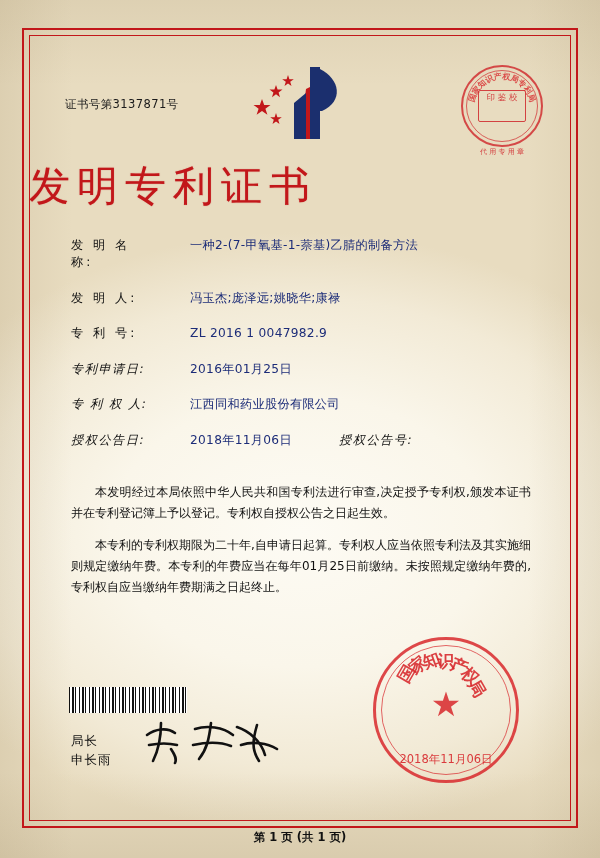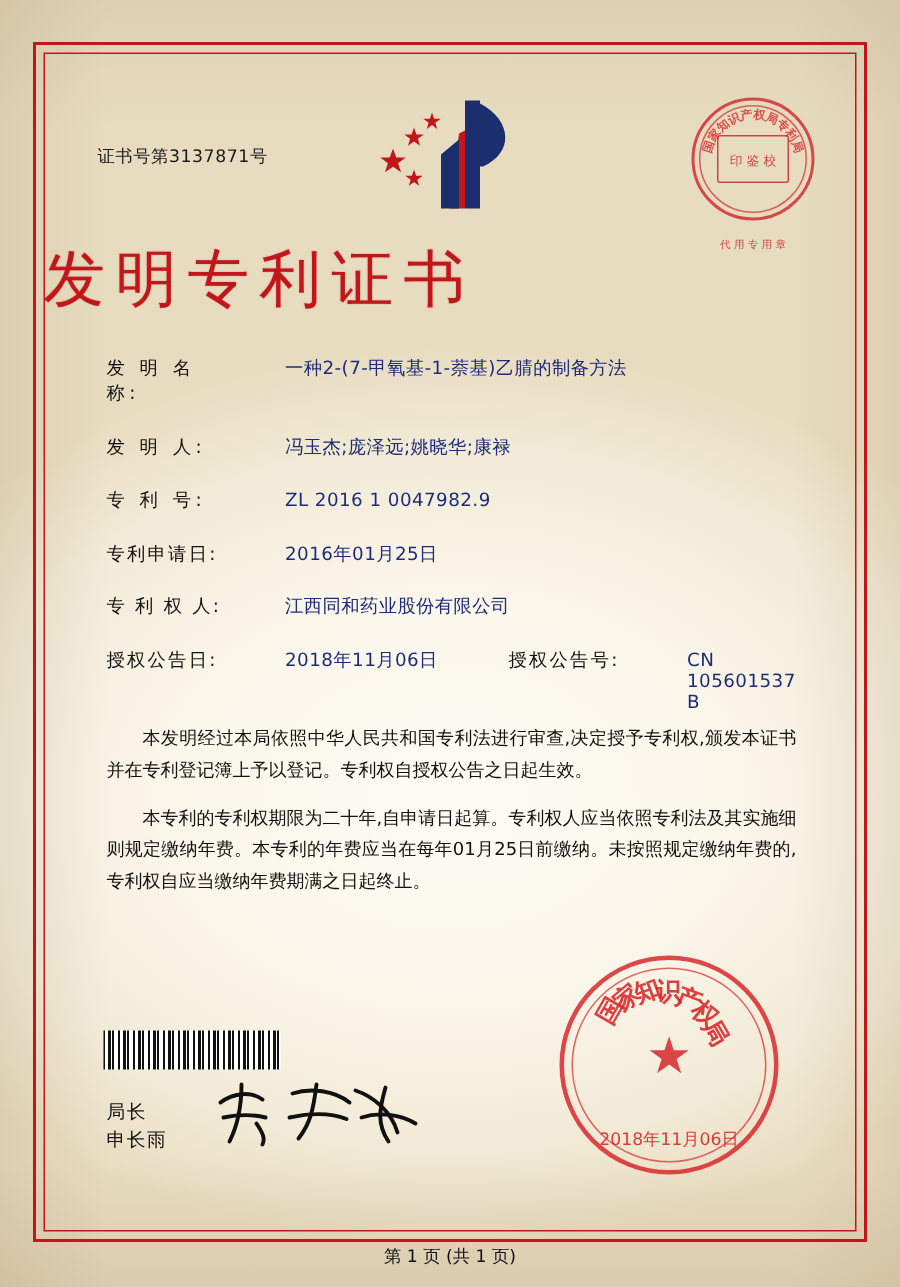--- a/index.html
+++ b/index.html
@@ -95,21 +95,21 @@
     top: 25px;
     width: 48px;
     height: 32px;
     border: 1px solid #d0282c;
     border-radius: 2px;
     opacity: 0.85;
     color: #d0282c;
     font-size: 8.5px;
     line-height: 11px;
     text-align: center;
-    padding-top: 12px;
+    padding-top: 1px;
     box-sizing: border-box;
     font-family: "DejaVu Sans", sans-serif;
   }
   .top-seal .arc-text {
     position: absolute;
     inset: 0;
     color: #d0282c;
     font-size: 7.5px;
     font-family: "DejaVu Sans", sans-serif;
     opacity: 0.9;
@@ -157,21 +157,21 @@
     display: flex;
     align-items: baseline;
     margin-bottom: 18.5px;
   }
   .row .label {
     width: 86px;
     flex: 0 0 86px;
     letter-spacing: 3px;
     color: #111;
   }
-  .row .label.tight { letter-spacing: 1.5px; }
+  .row .label.tight { letter-spacing: 1.5px; font-style: italic; }
   .row .value {
     flex: 1;
     color: #111;
     letter-spacing: 0.3px;
   }
   .row .value.blue { color: #1c2c78; margin-left: 33px; }
   .row-split { display: flex; }
   .row-split .half { display: flex; align-items: baseline; }
   .row-split .half.first { width: 268px; flex: 0 0 268px; }
 
@@ -287,20 +287,21 @@
   
   .footer {
     position: absolute;
     left: 0;
     right: 0;
     bottom: -24px;
     text-align: center;
     font-size: 11.5px;
     color: #111;
     font-family: "DejaVu Sans", sans-serif;
+    font-weight: bold;
   }
 </style>
 </head>
 <body>
 
 <div class="page">
   <div class="vignette"></div>
   <div class="border-outer"></div>
   <div class="border-inner"></div>
 
@@ -369,21 +370,20 @@
         <div class="label tight">专 利 权 人:</div>
         <div class="value blue">江西同和药业股份有限公司</div>
       </div>
       <div class="row row-split">
         <div class="half first">
           <div class="label tight">授权公告日:</div>
           <div class="value blue">2018年11月06日</div>
         </div>
         <div class="half">
           <div class="label tight">授权公告号:</div>
-          <div class="value blue">CN 105601537 B</div>
         </div>
       </div>
     </div>
 
     <div class="body-text">
       <p>本发明经过本局依照中华人民共和国专利法进行审查,决定授予专利权,颁发本证书并在专利登记簿上予以登记。专利权自授权公告之日起生效。</p>
       <p>本专利的专利权期限为二十年,自申请日起算。专利权人应当依照专利法及其实施细则规定缴纳年费。本专利的年费应当在每年01月25日前缴纳。未按照规定缴纳年费的,专利权自应当缴纳年费期满之日起终止。</p>
     </div>
 
     <div class="barcode"></div>

